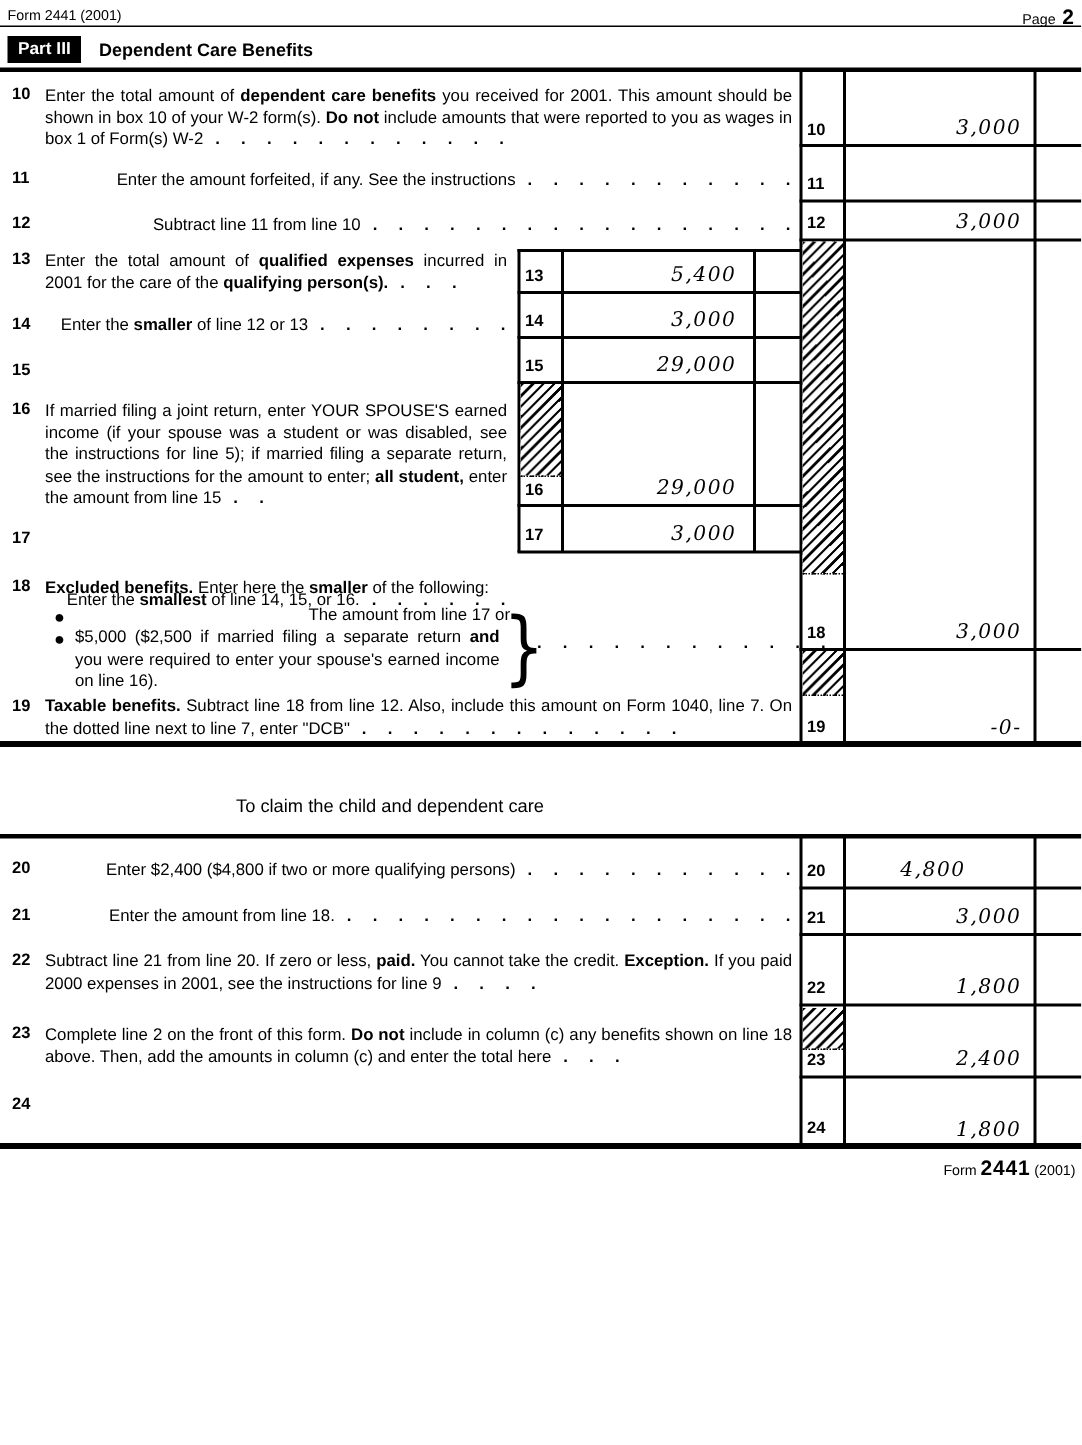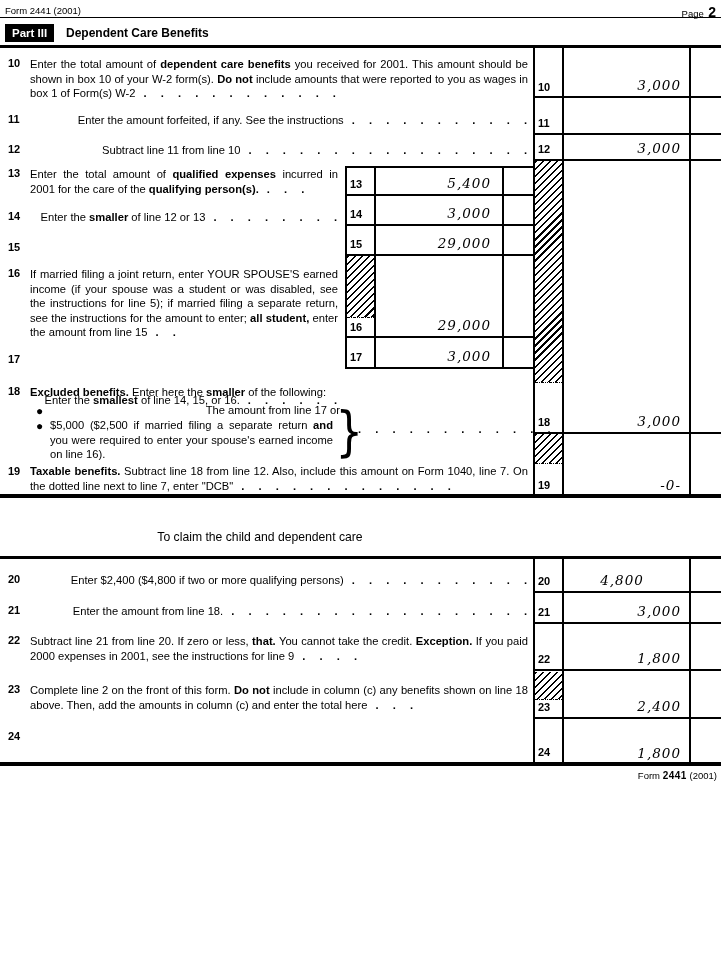--- a/index.html
+++ b/index.html
@@ -19,21 +19,21 @@
   .hdr-small{font-size:9.5px;}
   .partbar{position:absolute;left:5px;top:24px;height:17px;background:#000;color:#fff;
            font-weight:bold;font-size:11.5px;padding:1px 7px 0 7px;line-height:16px;}
   .parttitle{position:absolute;left:66px;top:26px;font-weight:bold;font-size:12px;}
   .bullet{position:absolute;font-size:12px;line-height:12px;}
   .brace{position:absolute;font-family:"DejaVu Sans",sans-serif;font-size:54px;
          font-weight:normal;transform:scaleX(.8);line-height:56px;}
   .note{position:absolute;left:30px;top:530px;width:460px;text-align:center;
         font-size:12.2px;line-height:15px;}
   .footer{position:absolute;right:4px;top:770px;font-size:9.5px;white-space:nowrap;}
-  .footer b{font-size:10px;letter-spacing:.5px;}
+  .footer b{font-size:14px;letter-spacing:.5px;}
   .pgnum{font-size:14px;font-weight:bold;}
 </style>
 </head>
 <body>
 
 <div class="page">
 
   <div class="hdr-small" style="position:absolute;left:5px;top:5px;">Form 2441 (2001)</div>
   <div style="position:absolute;right:5px;top:3px;">
     <span class="hdr-small">Page</span>
@@ -141,21 +141,21 @@
     <div>To claim the child and dependent care</div>
   </div>
 
   <div class="txt nowrap" style="left:30px;top:573px;width:498px;">
     <span><span>Enter $2,400 ($4,800 if two or more qualifying persons)</span></span><span class="leader">. . . . . . . . . . .</span>
   </div>
   <div class="txt nowrap" style="left:30px;top:604px;width:498px;">
     <span><span>Enter the amount from line 18.</span></span><span class="leader">. . . . . . . . . . . . . . . . . .</span>
   </div>
   <div class="txt" style="left:30px;top:634px;width:498px;">
-    <span><span>Subtract line 21 from line 20. If zero or less, </span><b>that.</b><span> You cannot take the credit. </span><b>Exception.</b><span> If you paid 2000 expenses in 2001, see the instructions for line 9</span></span><span class="leader">. . . .</span>
+    <span><span>Subtract line 21 from line 20. If zero or less, </span><b>paid.</b><span> You cannot take the credit. </span><b>Exception.</b><span> If you paid 2000 expenses in 2001, see the instructions for line 9</span></span><span class="leader">. . . .</span>
   </div>
   <div class="txt" style="left:30px;top:683px;width:498px;">
     <span><span>Complete line 2 on the front of this form. </span><b>Do not</b><span> include in column (c) any benefits shown on line 18 above. Then, add the amounts in column (c) and enter the total here</span></span><span class="leader">. . .</span>
   </div>
 
   <div class="cellnum" style="left:538px;top:81px;">10</div>
   <div class="cellnum" style="left:538px;top:117px;">11</div>
   <div class="cellnum" style="left:538px;top:143px;">12</div>
   <div class="cellnum" style="left:538px;top:416px;">18</div>
   <div class="cellnum" style="left:538px;top:479px;">19</div>

